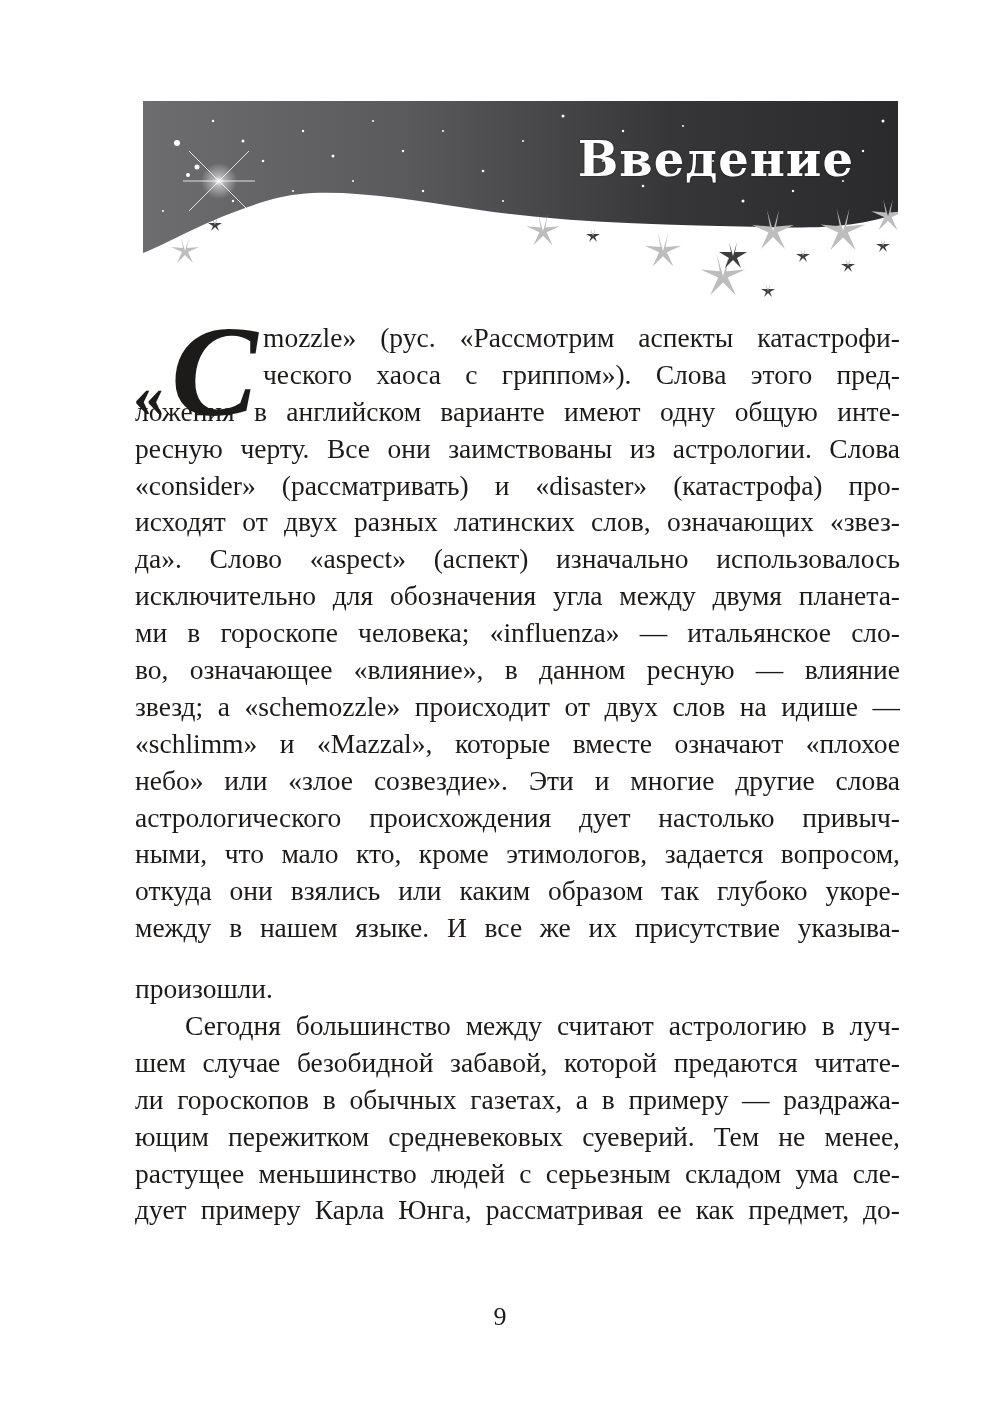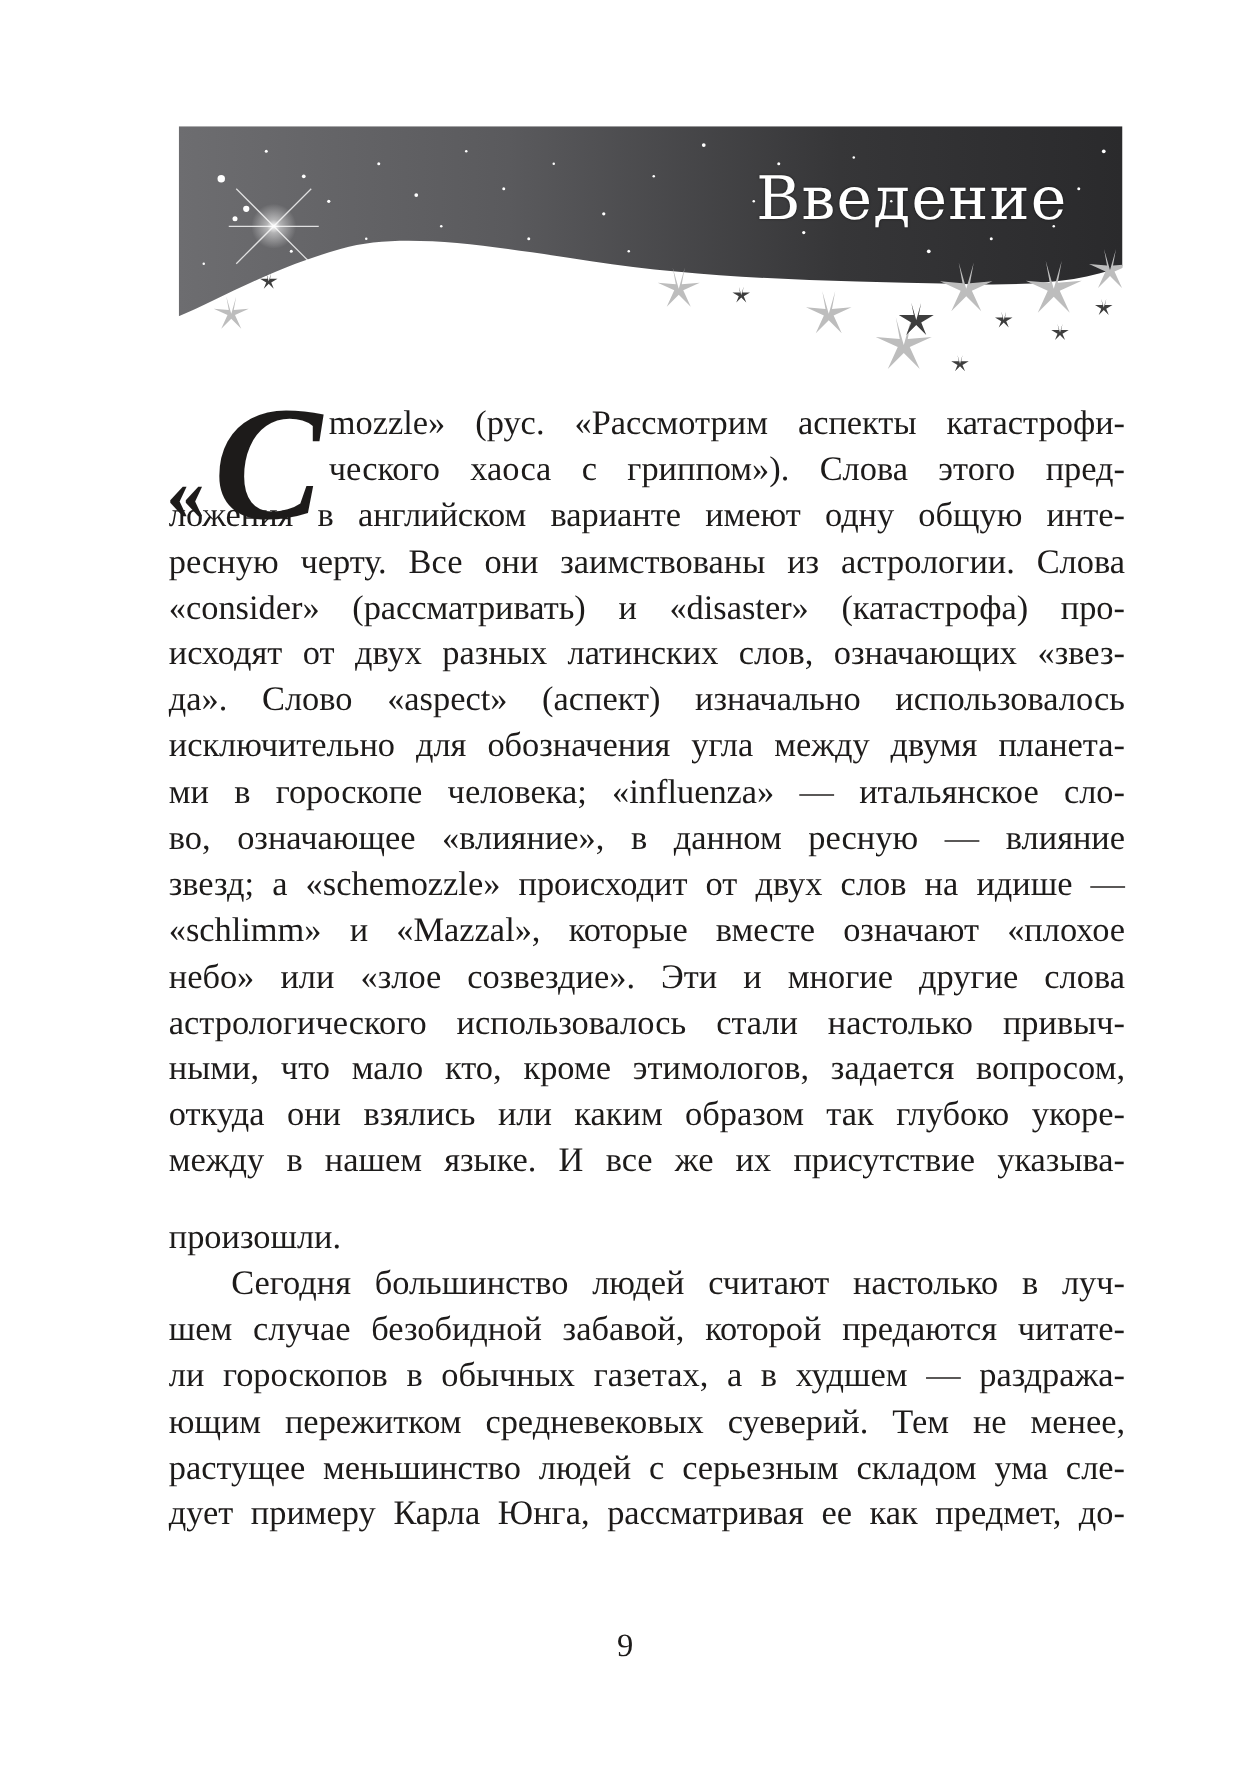--- a/index.html
+++ b/index.html
@@ -1,19 +1,19 @@
 <!DOCTYPE html>
 <html><head>
   <meta charset="utf-8">
   <style>
     html, body { margin:0; padding:0; background:#ffffff; }
     body { width:1000px; height:1419px; position:relative; overflow:hidden; font-family:"Liberation Serif", "DejaVu Serif", serif; color:#1d1b1a; }
     .banner { position:absolute; left:143px; top:101px; width:755px; height:200px; }
     .banner svg { display:block; }
-    .chapter-title { position:absolute; right:44px; top:30px; font-family:"DejaVu Serif", serif; font-size:48px; color:#ffffff; letter-spacing:1px; text-shadow:0 0 2px rgba(0,0,0,0.6); }
+    .chapter-title { position:absolute; right:44px; top:30px; font-family:"DejaVu Serif", serif; font-size:48px; color:#ffffff; letter-spacing:1px; text-shadow:0 0 2px rgba(0,0,0,0.6);font-weight:bold; }
     .body-text { position:absolute; left:135px; top:320px; width:765px; font-size:27.5px; line-height:36.9px; }
     .line { display:block; white-space:nowrap; text-align:justify; text-align-last:justify; height:36.9px; }
     .line.last { text-align-last:left;margin-top:24px; }
     .line.indent { padding-left:50px; }
     .dropcap-wrap { position:relative; }
     .dropcap { position:absolute; left:-2px; top:-4px; width:128px; height:118px; }
     .dropcap .q { position:absolute; left:0; top:48px; font-size:62px; line-height:1; font-weight:bold; }
     .dropcap .c { position:absolute; left:38px; top:-10px; font-size:130px; line-height:1; font-style:italic; font-weight:bold; }
     .line.dc { padding-left:128px; }
     .page-number { position:absolute; left:0; width:1000px; top:1302px; text-align:center; font-size:26px; }
@@ -109,29 +109,29 @@
     <span class="line">ресную черту. Все они заимствованы из астрологии. Слова</span>
     <span class="line">«consider» (рассматривать) и «disaster» (катастрофа) про-</span>
     <span class="line">исходят от двух разных латинских слов, означающих «звез-</span>
     <span class="line">да». Слово «aspect» (аспект) изначально использовалось</span>
     <span class="line">исключительно для обозначения угла между двумя планета-</span>
     <span class="line">ми в гороскопе человека; «influenza» — итальянское сло-</span>
     <span class="line">во, означающее «влияние», в данном ресную — влияние</span>
     <span class="line">звезд; а «schemozzle» происходит от двух слов на идише —</span>
     <span class="line">«schlimm» и «Mazzal», которые вместе означают «плохое</span>
     <span class="line">небо» или «злое созвездие». Эти и многие другие слова</span>
-    <span class="line">астрологического использовалось стали настолько привыч-</span>
+    <span class="line">астрологического происхождения дует настолько привыч-</span>
     <span class="line">ными, что мало кто, кроме этимологов, задается вопросом,</span>
     <span class="line">откуда они взялись или каким образом так глубоко укоре-</span>
     <span class="line">между в нашем языке. И все же их присутствие указыва-</span>
     <span class="line last">произошли.</span>
   </div>
   <div>
-    <span class="line indent">Сегодня большинство людей считают настолько в луч-</span>
+    <span class="line indent">Сегодня большинство между считают астрологию в луч-</span>
     <span class="line">шем случае безобидной забавой, которой предаются читате-</span>
-    <span class="line">ли гороскопов в обычных газетах, а в худшем — раздража-</span>
+    <span class="line">ли гороскопов в обычных газетах, а в примеру — раздража-</span>
     <span class="line">ющим пережитком средневековых суеверий. Тем не менее,</span>
     <span class="line">растущее меньшинство людей с серьезным складом ума сле-</span>
     <span class="line">дует примеру Карла Юнга, рассматривая ее как предмет, до-</span>
   </div>
 </div>
 
 <div class="page-number">9</div>
 
 </body></html>

